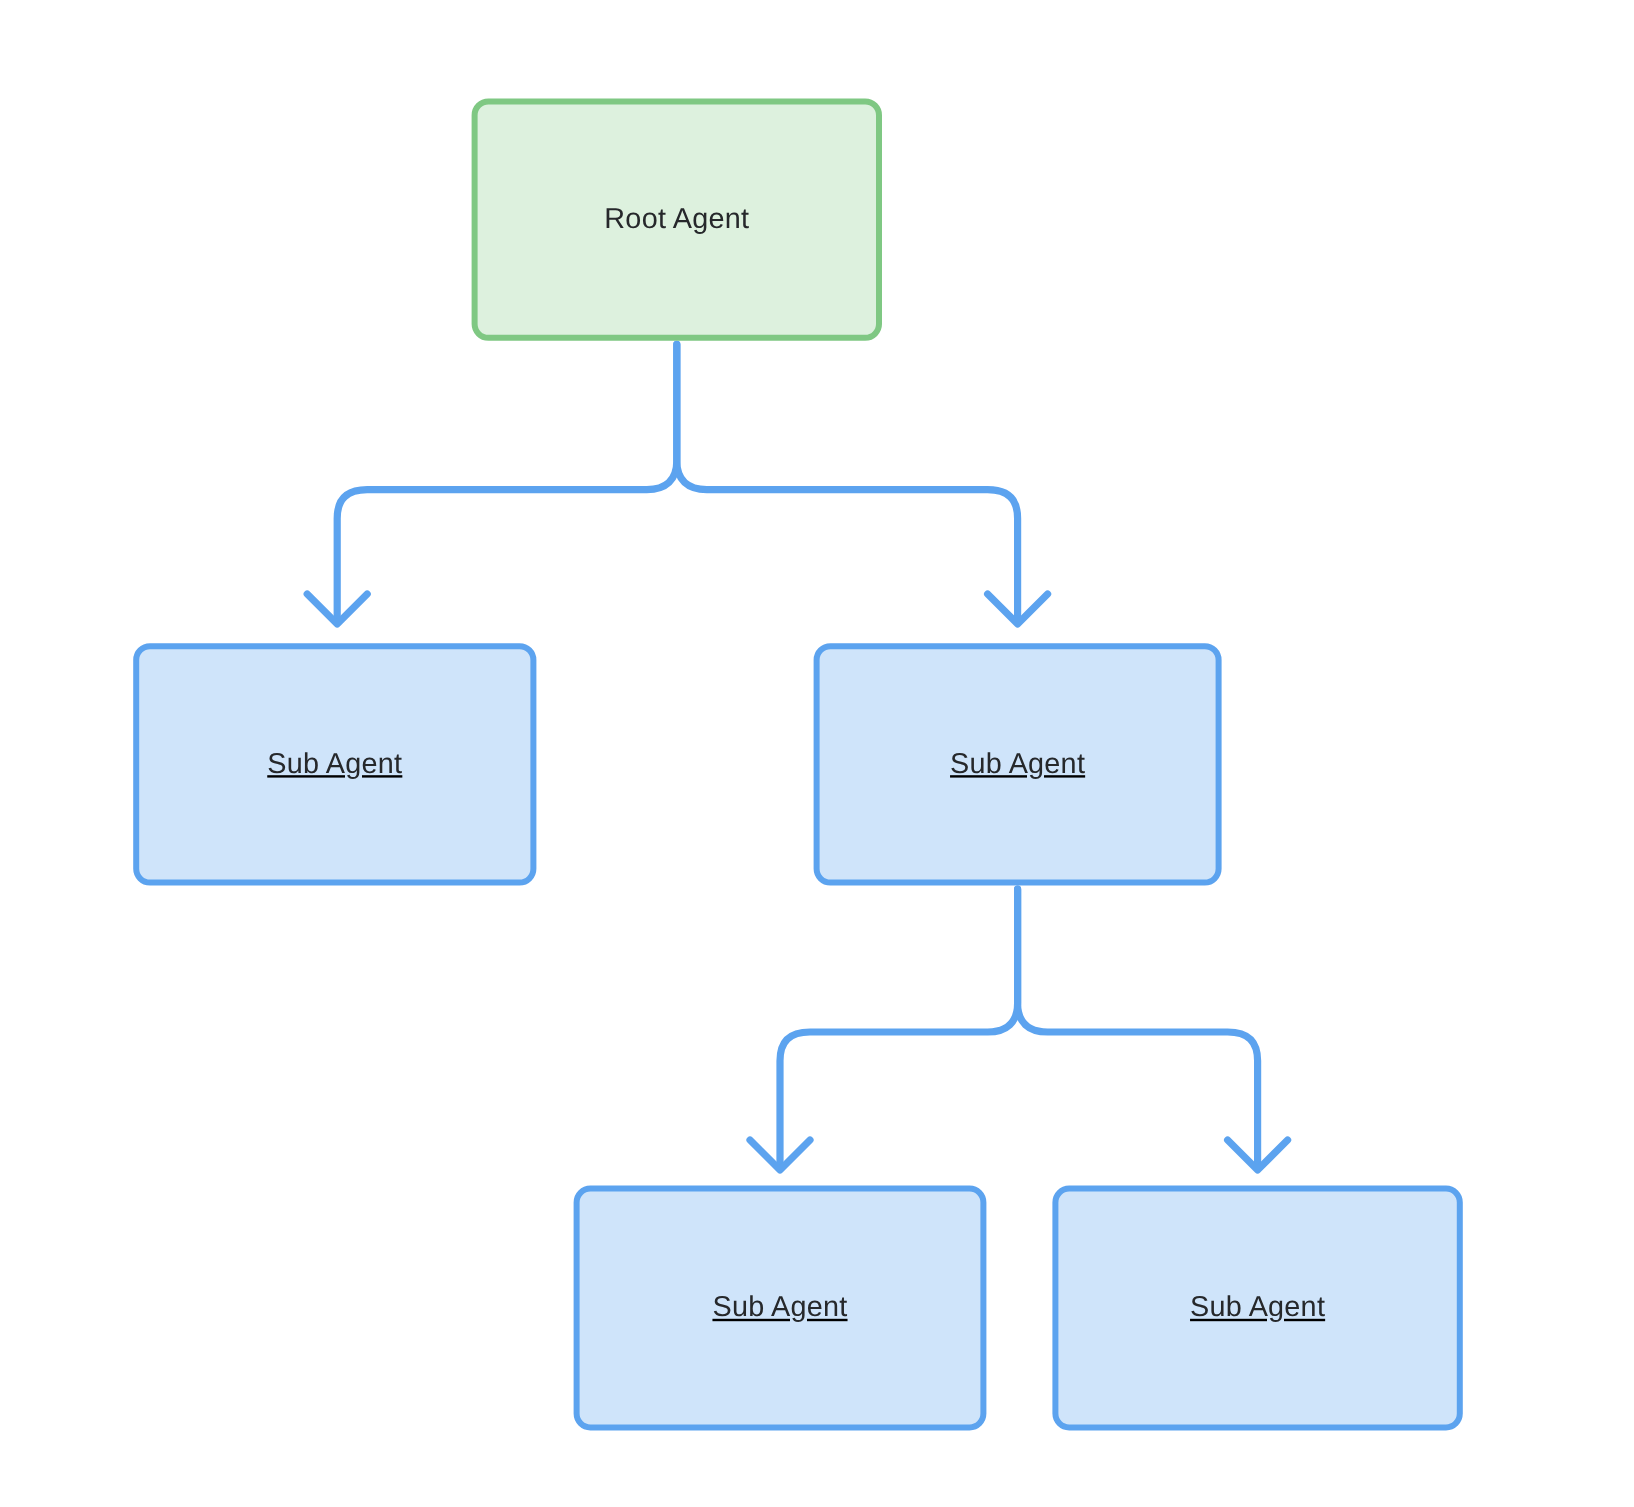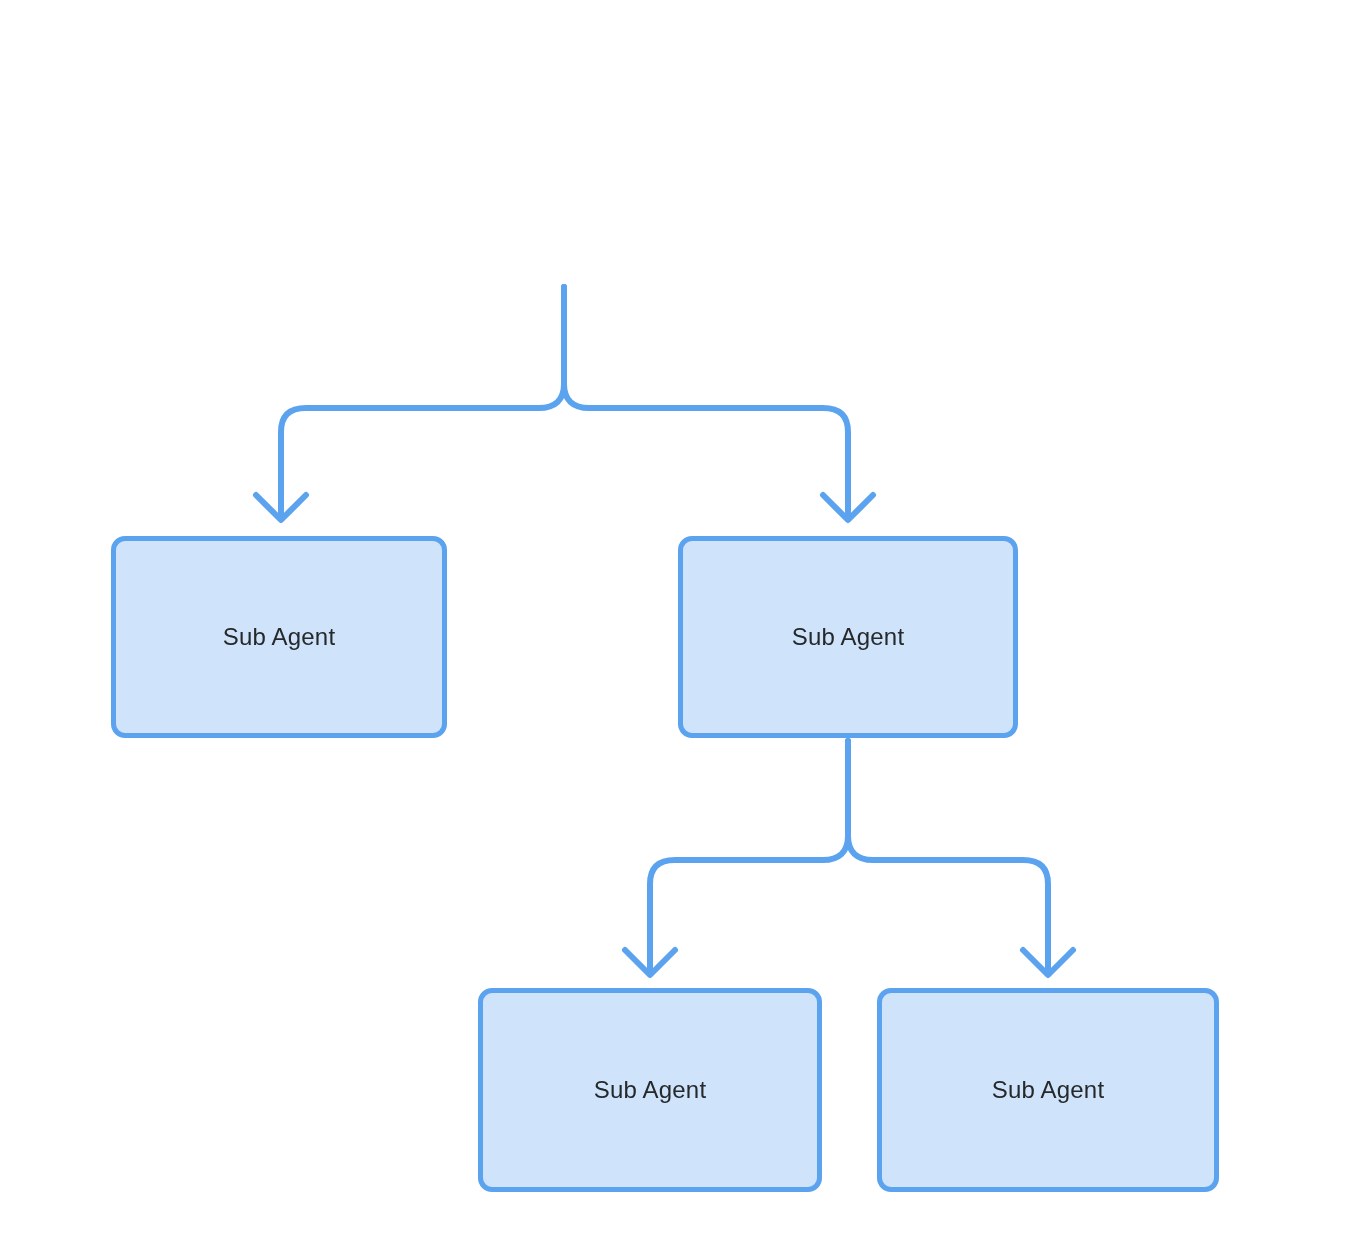--- a/index.html
+++ b/index.html
@@ -46,20 +46,21 @@
     color: var(--label-text, #26282b);
     letter-spacing: 0.2px;
   }
   .node--root {
     background: var(--root-fill, #ddf1de);
     border: 5px solid var(--root-border, #7fc883);
   }
   .node--sub {
     background: var(--sub-fill, #cfe4fa);
     border: 5px solid var(--sub-border, #5ca3ef);
+    text-decoration: underline;
   }
 </style>
 </head>
 <body>
 
 <div class="canvas">
 
   <svg class="connector-layer" viewBox="0 0 1362 1256" xmlns="http://www.w3.org/2000/svg" aria-hidden="true">
 
     <g>
@@ -76,20 +77,23 @@
       <path d="M848 741 L848 836 C848 852 839 860 823 860 L675 860 C658 860 650 868 650 884 L650 969"></path>
       <path d="M625 950 L650 975 L675 950"></path>
     </g>
 
     <g>
       <path d="M848 741 L848 836 C848 852 857 860 873 860 L1023 860 C1040 860 1048 868 1048 884 L1048 969"></path>
       <path d="M1023 950 L1048 975 L1073 950"></path>
     </g>
   </svg>
 
+  <div class="node node--root" style="left:393px; top:82px; width:342px; height:202px;">
+    <span class="node-label">Root Agent</span>
+  </div>
 
   <div class="node node--sub" style="left:111px; top:536px; width:336px; height:202px;">
     <span class="node-label">Sub Agent</span>
   </div>
 
   <div class="node node--sub" style="left:678px; top:536px; width:340px; height:202px;">
     <span class="node-label">Sub Agent</span>
   </div>
 
   <div class="node node--sub" style="left:478px; top:988px; width:344px; height:204px;">

